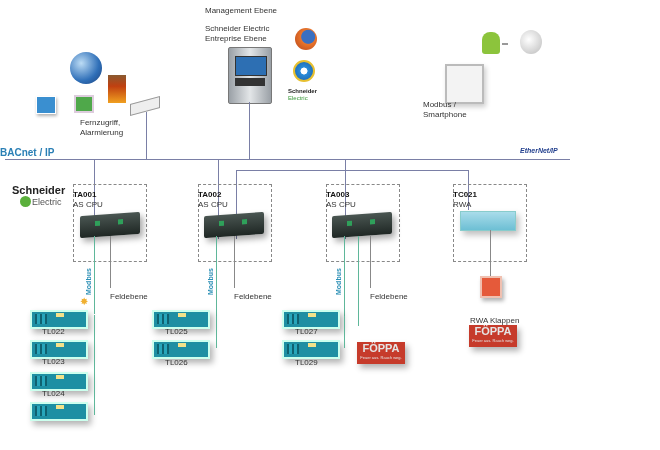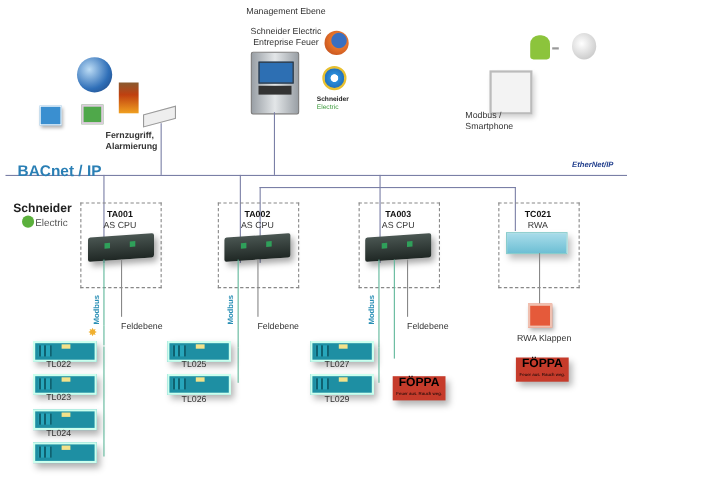--- a/index.html
+++ b/index.html
@@ -1,70 +1,70 @@
 <!DOCTYPE html>
 <html><head>
 <meta charset="utf-8">
 <style>
   html, body { margin:0; padding:0; background:#ffffff; }
   body { width:660px; height:450px; position:relative; overflow:hidden;
          font-family:"Liberation Sans", sans-serif; color:#222; }
   .abs { position:absolute; }
   .lbl { position:absolute; font-size:8px; line-height:10px; color:#333; white-space:nowrap; }
-  .center { text-align:center; }
+  .center { text-align:left; }
   .bold { font-weight:bold; color:#111; }
   .vl { position:absolute; width:1px; background:#7a7fa6; }
   .hl { position:absolute; height:1px; background:#7a7fa6; }
   .vg { position:absolute; width:1px; background:#5fb79a; }
   .vgray { position:absolute; width:1px; background:#888; }
   .dash { position:absolute; border:1px dashed #888; }
   .cpu { position:absolute; height:22px; border-radius:2px;
          background:linear-gradient(#4a5652,#1f2724); box-shadow:3px 4px 6px rgba(0,0,0,.35); transform:skewY(-4deg); }
   .cpu i { position:absolute; top:6px; width:5px; height:5px; background:#2fa05a; }
   .rwa { position:absolute; width:54px; height:18px; background:linear-gradient(#a9dcea,#6dbfd4); border:1px solid #8cc; box-shadow:3px 4px 6px rgba(0,0,0,.25); }
   .io { position:absolute; width:54px; height:15px; background:#1e8fa3; border:2px solid #cfe; box-shadow:3px 4px 6px rgba(0,0,0,.3); }
   .io::before { content:""; position:absolute; left:3px; top:2px; width:12px; height:10px; background:repeating-linear-gradient(90deg,#0f6170 0 2px,#27a6bb 2px 5px); }
   .io::after { content:""; position:absolute; left:24px; top:1px; width:8px; height:4px; background:#f3e28a; }
-  .foppa { position:absolute; width:48px; height:22px; background:#c63b2b; color:#000000; text-align:center; box-shadow:3px 4px 6px rgba(0,0,0,.3); }
+  .foppa { position:absolute; width:48px; height:22px; background:#c63b2b; color:#e5e5e5; text-align:center; box-shadow:3px 4px 6px rgba(0,0,0,.3); }
   .foppa .t { font-size:11px; font-weight:bold; line-height:13px; }
   .foppa .s { font-size:4px; line-height:5px; }
   .modbus { position:absolute; font-size:7px; font-weight:bold; color:#2a8fb5; transform:rotate(-90deg); transform-origin:left top; white-space:nowrap; }
   .star { position:absolute; color:#f0b030; font-size:10px; }
 </style>
 </head>
 <body>
 
 <div class="lbl center" style="left:205px;top:6px;width:110px;">Management   Ebene</div>
 <div class="lbl center" style="left:205px;top:24px;width:110px;white-space:pre;">Schneider Electric
-Entreprise Feuer</div>
+Entreprise Ebene</div>
 <div class="abs" style="left:228px;top:47px;width:42px;height:55px;background:linear-gradient(90deg,#9aa0a6,#e3e6e8,#9aa0a6);border:1px solid #777;border-radius:2px;">
   <div style="position:absolute;left:6px;top:8px;width:30px;height:18px;background:#2d6fb3;border:1px solid #333;"></div>
   <div style="position:absolute;left:6px;top:30px;width:30px;height:8px;background:#333;"></div>
 </div>
 <div class="abs" style="left:295px;top:28px;width:22px;height:22px;border-radius:50%;background:radial-gradient(circle at 60% 40%,#3a6fc0 0 35%,#e8742a 40%,#b6441a 100%);"></div>
 <div class="abs" style="left:293px;top:60px;width:22px;height:22px;border-radius:50%;background:radial-gradient(circle,#fff 0 25%,#2a8bd8 30%,#1a5fa8 100%);border:2px solid #e8c030;box-sizing:border-box;"></div>
 <div class="abs" style="left:288px;top:88px;font-size:6px;font-weight:bold;line-height:7px;color:#222;">Schneider<br><span style="color:#3a9a3a;font-weight:normal;">Electric</span></div>
 
 <div class="abs" style="left:70px;top:52px;width:32px;height:32px;border-radius:50%;background:radial-gradient(circle at 35% 35%,#bcdcf5,#2f6fb8 60%,#1c3f78);"></div>
 <div class="abs" style="left:36px;top:96px;width:18px;height:16px;background:#3a8fd0;border:1px solid #fff;box-shadow:1px 2px 3px rgba(0,0,0,.3);"></div>
 <div class="abs" style="left:74px;top:95px;width:20px;height:18px;background:#4fa84a;border:2px solid #dcd;box-sizing:border-box;"></div>
 <div class="abs" style="left:108px;top:75px;width:18px;height:28px;background:linear-gradient(0deg,#f0a020,#c04010 60%,#8a5a30);"></div>
 <div class="abs" style="left:130px;top:100px;width:28px;height:10px;background:#eee;border:1px solid #999;transform:skewY(-15deg);"></div>
-<div class="lbl" style="left:96px;top:118px;white-space:pre;font-weight:bold;">Fernzugriff,
+<div class="lbl" style="left:80px;top:118px;white-space:pre;">Fernzugriff,
 Alarmierung</div>
 
 <div class="abs" style="left:482px;top:32px;width:18px;height:22px;background:#8cc43c;border-radius:8px 8px 3px 3px;"></div>
 <div class="abs" style="left:502px;top:43px;width:6px;height:2px;background:#999;"></div>
 <div class="abs" style="left:520px;top:30px;width:22px;height:24px;border-radius:50%;background:radial-gradient(circle at 40% 40%,#fff,#bbb);"></div>
 <div class="abs" style="left:445px;top:64px;width:35px;height:36px;background:#f3f3f3;border:2px solid #bbb;box-shadow:2px 3px 5px rgba(0,0,0,.2);"></div>
 <div class="lbl" style="left:423px;top:100px;white-space:pre;">Modbus /
 Smartphone</div>
 
 <div class="hl" style="left:5px;top:159px;width:565px;"></div>
-<div class="abs" style="left:16px;top:147px;font-size:14px;font-weight:bold;color:#2a7fb5;">BACnet / IP</div>
+<div class="abs" style="left:0;top:147px;font-size:10px;font-weight:bold;color:#2a7fb5;">BACnet / IP</div>
 <div class="abs" style="left:520px;top:147px;font-size:7px;font-style:italic;font-weight:bold;color:#23408e;">EtherNet/IP</div>
 
 <div class="vl" style="left:146px;top:112px;height:47px;"></div>
 <div class="vl" style="left:249px;top:102px;height:57px;"></div>
 <div class="vl" style="left:218px;top:159px;height:80px;"></div>
 <div class="vl" style="left:345px;top:159px;height:80px;"></div>
 <div class="vl" style="left:94px;top:159px;height:80px;"></div>
 <div class="hl" style="left:236px;top:170px;width:233px;"></div>
 <div class="vl" style="left:236px;top:170px;height:69px;"></div>
 <div class="vl" style="left:468px;top:170px;height:40px;"></div>
@@ -135,17 +135,17 @@
   <div class="t">FÖPPA</div>
   <div class="s">Feuer aus. Rauch weg.</div>
 </div>
 
 <div class="dash" style="left:453px;top:184px;width:72px;height:76px;"></div>
 <div class="lbl bold center" style="left:453px;top:190px;width:72px;">TC021</div>
 <div class="lbl center" style="left:453px;top:200px;width:72px;">RWA</div>
 <div class="rwa" style="left:460px;top:211px;"></div>
 <div class="vgray" style="left:490px;top:230px;height:46px;"></div>
 <div class="abs" style="left:480px;top:276px;width:22px;height:22px;background:#e55a3a;border:2px solid #f0c0b0;box-sizing:border-box;box-shadow:2px 3px 4px rgba(0,0,0,.3);"></div>
-<div class="lbl" style="left:470px;top:303px;text-align:center;">RWA Klappen</div>
+<div class="lbl" style="left:470px;top:316px;text-align:center;">RWA Klappen</div>
 <div class="foppa" style="left:469px;top:325px;">
   <div class="t">FÖPPA</div>
   <div class="s">Feuer aus. Rauch weg.</div>
 </div>
 
 </body></html>

